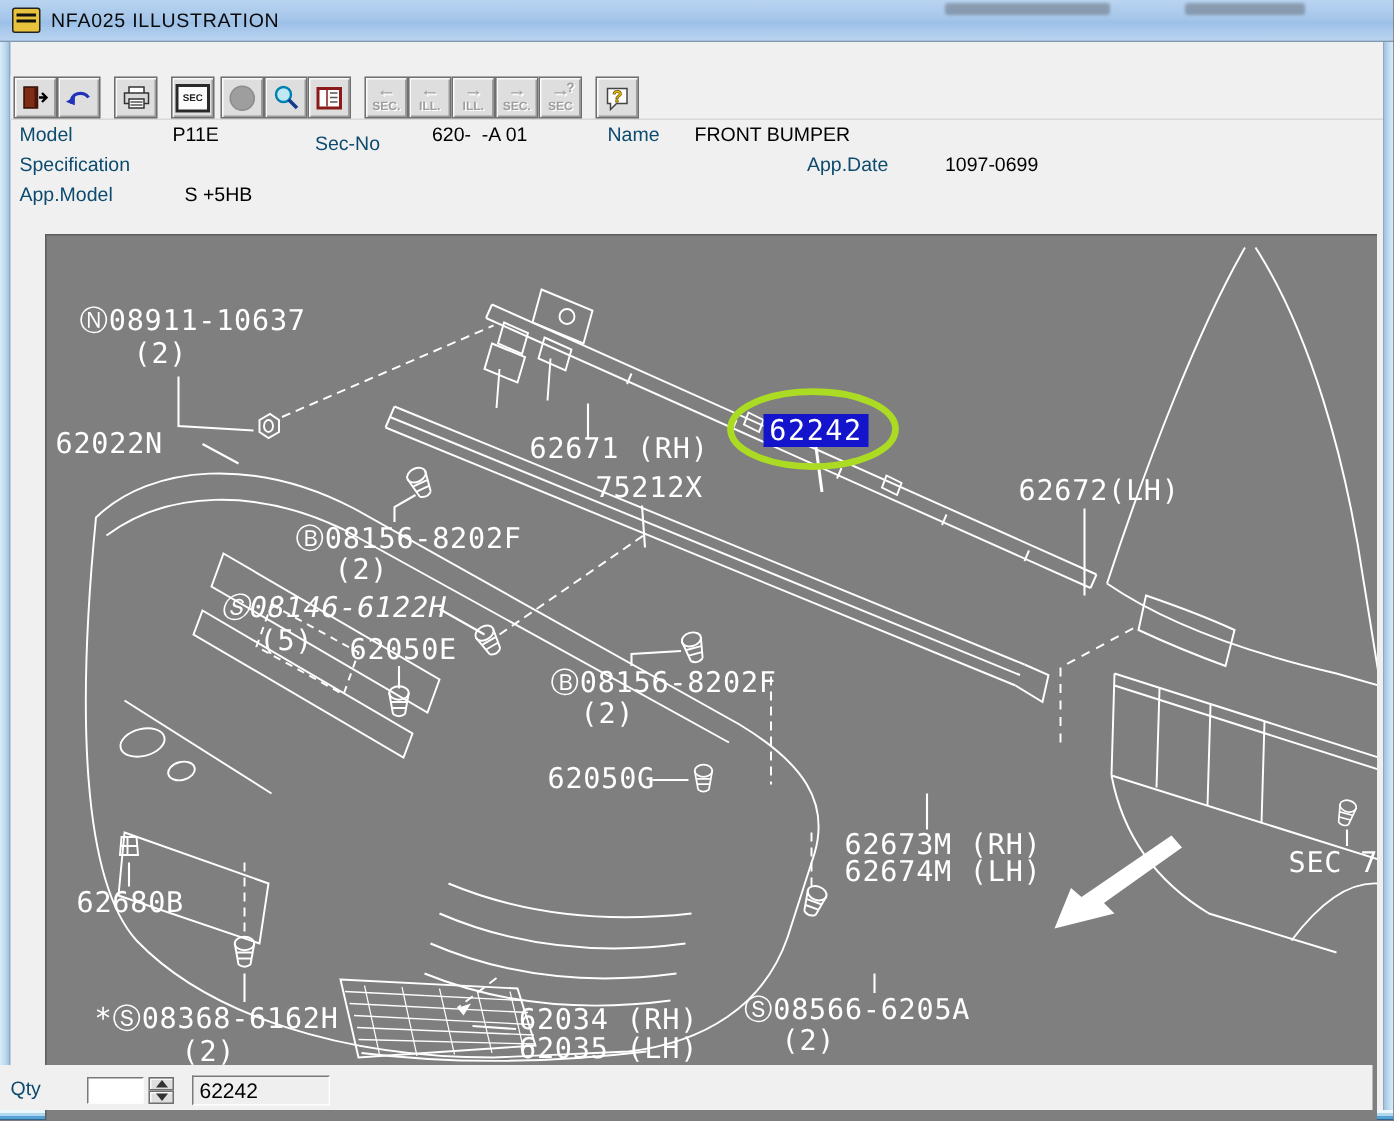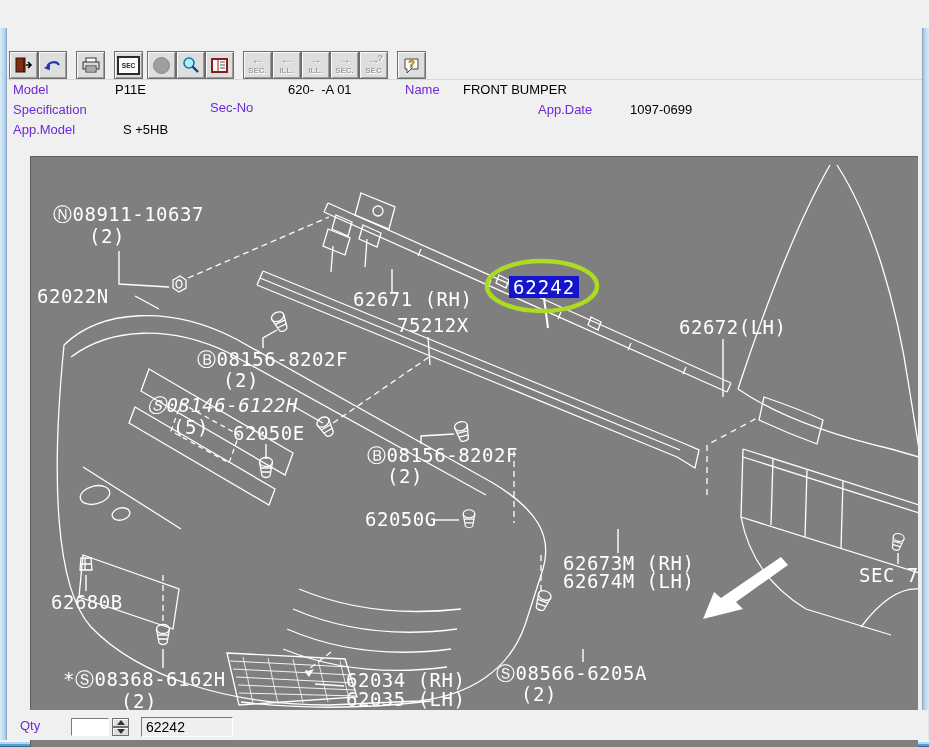--- a/index.html
+++ b/index.html
@@ -36,53 +36,59 @@
   .tgap2{width:4px;flex:none;}
   .navbtn .arrow{font-size:13px;line-height:9px;font-weight:bold;color:#A2A2A2;text-shadow:1px 1px 0 #fff;}
   .navbtn .ntext{font-size:8px;font-weight:bold;color:#9E9E9E;text-shadow:1px 1px 0 #fff;line-height:9px;margin-top:2px;}
   .navbtn .sup{position:absolute;top:1px;right:4px;font-size:9px;font-weight:bold;color:#9E9E9E;text-shadow:1px 1px 0 #fff;}
   .secbox{width:19px;height:15px;border:2px solid #2A2A2A;background:#FCFCFC;display:flex;align-items:center;justify-content:center;}
   .secbox span{font-size:6.5px;font-weight:bold;color:#222;letter-spacing:0;}
   .graycircle{width:15px;height:15px;border-radius:50%;background:#9E9E9E;border:1px solid #8B8B8B;}
   
   .info{position:absolute;left:7px;top:80px;width:915px;height:76px;}
   .info span{position:absolute;white-space:pre;}
-  .blab{color:#6d28d9;}
+  .blab{color:#0c4a6e;}
   
   .canvas{position:absolute;left:30px;top:156px;width:888px;height:701px;background:#7F7F7F;
     border-top:1px solid #5E5E5E;border-left:1px solid #5E5E5E;box-sizing:border-box;overflow:hidden;}
   .art{position:absolute;left:0;top:0;}
   .plabel{position:absolute;font-family:"DejaVu Sans Mono",monospace;font-size:19px;line-height:19px;
     color:#FFFFFF;white-space:pre;letter-spacing:0.5px;}
   .hl{position:absolute;width:70px;height:22px;display:flex;align-items:center;justify-content:center;}
   .hl .hlbox{position:absolute;left:0;top:0;width:70px;height:22px;}
   .hl .hltext{position:relative;font-family:"DejaVu Sans Mono",monospace;font-size:19px;color:#fff;letter-spacing:1px;}
   .hl svg{position:absolute;left:-26px;top:-18px;overflow:visible;}
   
-  .footer{position:absolute;left:13px;top:710px;width:915px;height:30px;background:#F0F0F0;}
+  .footer{position:absolute;left:0;top:710px;width:915px;height:30px;background:#F0F0F0;}
   .footer .blab{position:absolute;left:7px;top:8px;}
   .qtyin{position:absolute;left:58px;top:8px;width:38px;height:18px;background:#fff;
     border:1px solid;border-color:#7A7A7A #FDFDFD #FDFDFD #7A7A7A;box-sizing:border-box;font-size:13px;padding:0 3px;}
   .spin{position:absolute;left:99px;top:8px;width:17px;height:18px;display:flex;flex-direction:column;}
   .spin .sb{flex:1;background:#DEDEDE;border:1px solid #6F6F6F;box-shadow:inset 1px 1px 0 #FBFBFB;
     box-sizing:border-box;display:flex;align-items:center;justify-content:center;}
   .spin .up:before{content:"";border-left:4px solid transparent;border-right:4px solid transparent;border-bottom:5px solid #333;}
   .spin .dn:before{content:"";border-left:4px solid transparent;border-right:4px solid transparent;border-top:5px solid #333;}
   .fld{position:absolute;top:7px;height:20px;background:#EFEFEF;border:1px solid;
     border-color:#7A7A7A #FDFDFD #FDFDFD #7A7A7A;box-sizing:border-box;font-size:14px;
     font-family:"Liberation Sans",sans-serif;padding:1px 4px;color:#000;}
   .fld.pn{left:128px;width:92px;}
   .fld.desc{left:225px;width:353px;}
   input{outline:none;}
 </style>
 </head>
 <body>
 
 <div class="screen">
 
+  <div class="titlebar">
+    <div class="appicon"></div>
+    <div class="titletext">NFA025 ILLUSTRATION</div>
+    <div class="smudge" style="left:630px;width:110px;"></div>
+    <div class="smudge" style="left:790px;width:80px;"></div>
+  </div>
 
   <div class="borderL"></div>
   <div class="borderR"></div>
   <div class="borderB"></div>
 
 
   <div class="toolbar">
     <div class="tbtn">
       <svg width="20" height="18">
         <rect x="2" y="2" width="9" height="14" fill="#7E2C14" stroke="#331008"></rect>
@@ -158,21 +164,21 @@
       <svg width="20" height="19">
         <path d="M3,3 h13 v10 h-7 l-4,4 v-4 h-2 z" fill="#FCFCFC" stroke="#444"></path>
         <text x="9.5" y="12" text-anchor="middle" font-size="11" font-weight="bold" fill="#F4C400" stroke="#6B5200" stroke-width="0.5" font-family="Liberation Sans, sans-serif">?</text>
       </svg>
     </div>
   </div>
 
   <div class="info">
     <span class="blab" style="left:6px;top:2px">Model</span>
     <span style="left:108px;top:2px">P11E</span>
-    <span class="blab" style="left:203px;top:20px">Sec-No</span>
+    <span class="blab" style="left:203px;top:8px">Sec-No</span>
     <span style="left:281px;top:2px">620-  -A 01</span>
     <span class="blab" style="left:398px;top:2px">Name</span>
     <span style="left:456px;top:2px">FRONT BUMPER</span>
     <span class="blab" style="left:6px;top:22px">Specification</span>
     <span style="left:150px;top:22px"></span>
     <span class="blab" style="left:531px;top:22px">App.Date</span>
     <span style="left:623px;top:22px">1097-0699</span>
     <span class="blab" style="left:6px;top:42px">App.Model</span>
     <span style="left:116px;top:42px">S +5HB</span>
   </div>

